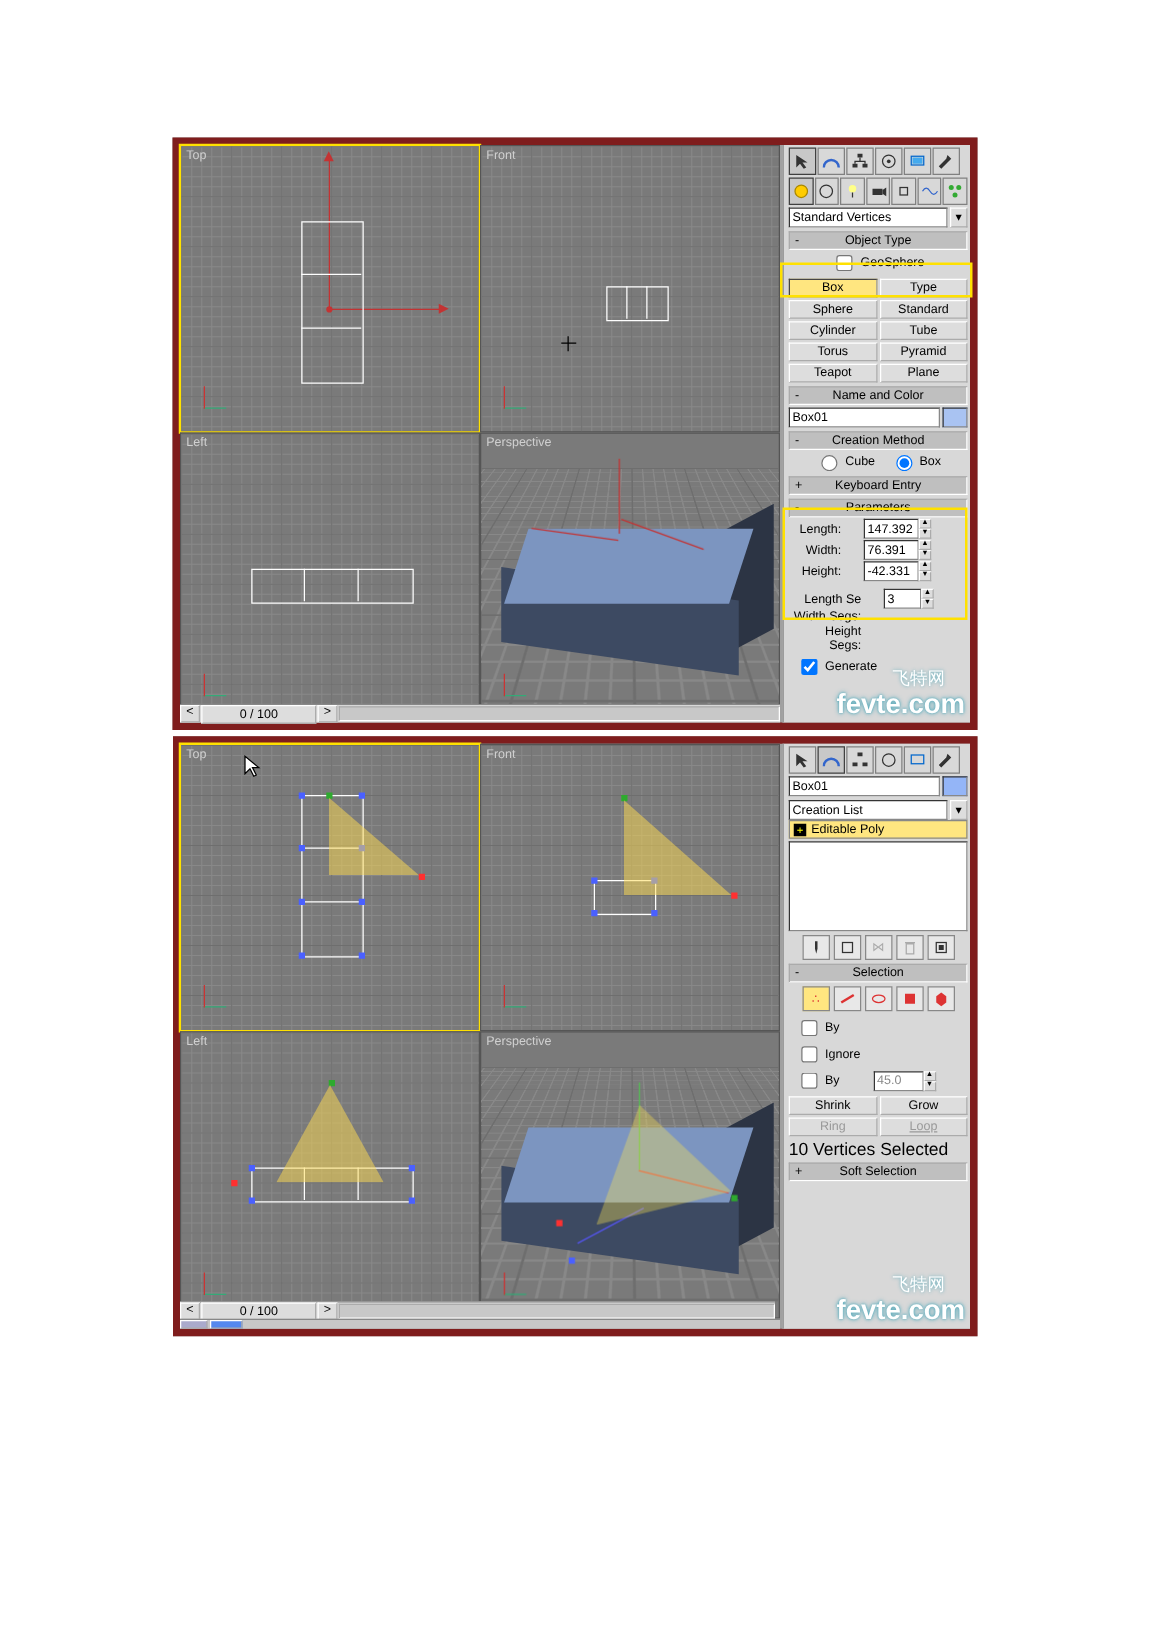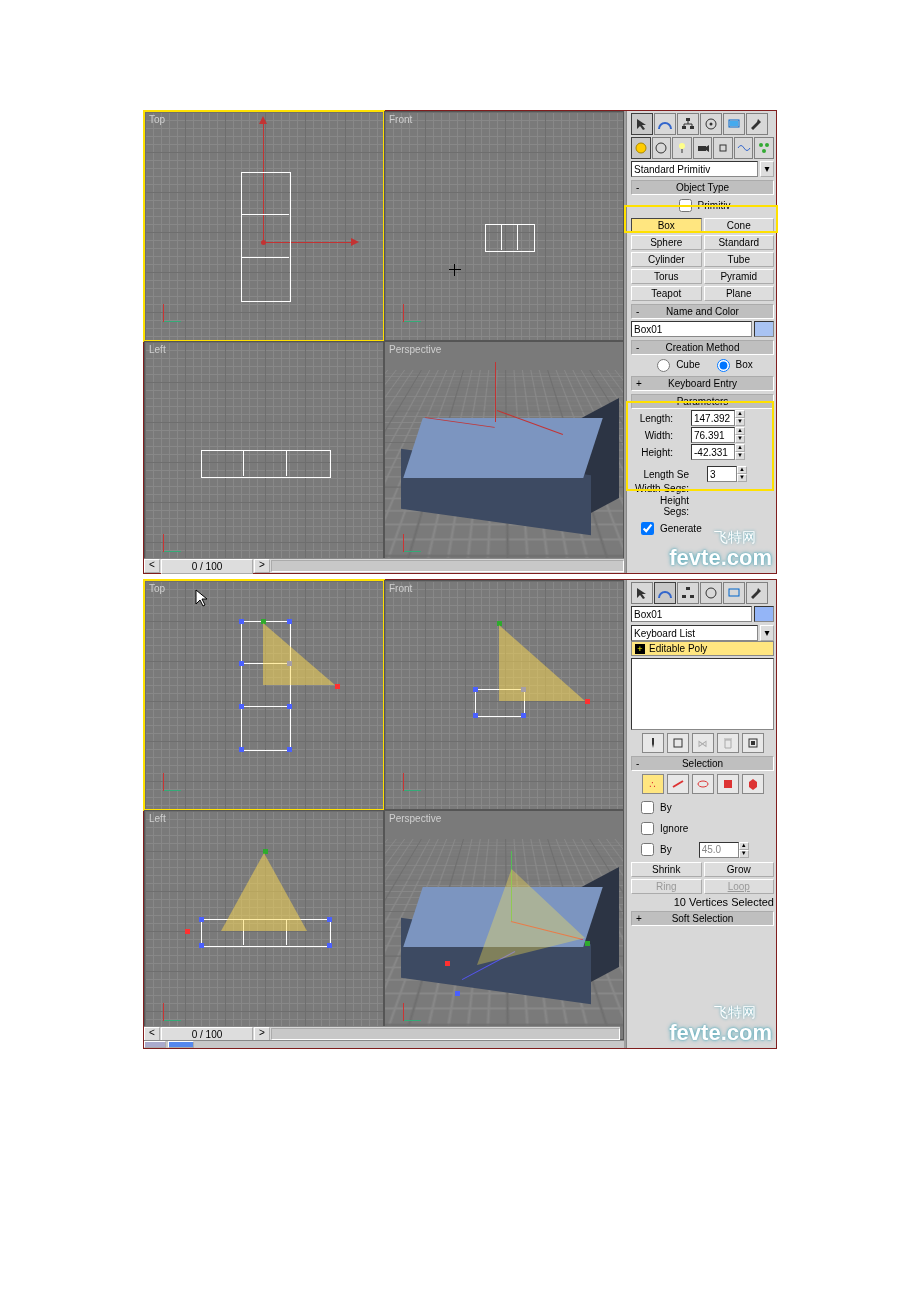--- a/index.html
+++ b/index.html
@@ -1,17 +1,17 @@
 <!DOCTYPE html>
 <html><head>
 <meta charset="utf-8">
 <style>
   body { margin:0; background:#fff; font-family:Tahoma,Arial,sans-serif; font-size:10px; color:#000; }
   .page { width:920px; margin:0 auto; }
-  .shot { position:relative; margin:0 auto; background:#a0a0a0; border:1px solid #7f1d1d; }
+  .shot { position:relative; margin:0 auto; background:#a0a0a0; border:6px solid #7f1d1d; }
   .shot1 { width:632px; height:462px; margin-top:110px; }
   .shot2 { width:632px; height:468px; margin-top:5px; }
   .viewports { position:absolute; left:0; top:0; display:grid; grid-template-columns:1fr 1fr; grid-template-rows:1fr 1fr; }
   .s1vp { width:480px; height:460px; }
   .s2vp { width:480px; height:460px; }
   .vp { position:relative; background:#7a7a7a; border:1px solid #555; overflow:hidden; }
   .vp.active { outline:2px solid #ffe100; outline-offset:-1px; }
   .vp-label { position:absolute; left:4px; top:2px; color:#d0d0d0; font-size:10px; }
   .grid { position:absolute; inset:0;
     background-image:
@@ -234,33 +234,33 @@
             <svg class="icon">
               <circle cx="4" cy="4" r="2" fill="#3a3"></circle>
               <circle cx="10" cy="4" r="2" fill="#3a3"></circle>
               <circle cx="7" cy="10" r="2" fill="#3a3"></circle>
             </svg>
           </div>
     </div>
 
     <div style="display:flex;gap:2px;margin-top:2px;">
       <div class="input-sunken" style="flex:1;">
-            <span>Standard Primitiv</span>
+            <span>Standard Vertices</span>
           </div>
       <div class="btn" style="width:12px;">▾</div>
     </div>
 
     <div class="rollout-title"><span class="sign">-</span><span>Object Type</span></div>
     <div class="checkbox-row">
           <input type="checkbox" style="">
-          <span>Primitiv</span>
+          <span>GeoSphere</span>
         </div>
     <div class="grid2">
       <div class="btn sel">Box</div>
-      <div class="btn">Cone</div>
+      <div class="btn">Type</div>
       <div class="btn">Sphere</div>
       <div class="btn">Standard</div>
       <div class="btn">Cylinder</div>
       <div class="btn">Tube</div>
       <div class="btn">Torus</div>
       <div class="btn">Pyramid</div>
       <div class="btn">Teapot</div>
       <div class="btn">Plane</div>
     </div>
 
@@ -492,21 +492,21 @@
     </div>
 
     <div style="display:flex;gap:2px;margin-top:2px;">
       <div class="input-sunken" style="flex:1;">
             <span>Box01</span>
           </div>
       <div class="color-swatch" style="background:#94b5f7;"></div>
     </div>
     <div style="display:flex;gap:2px;margin-top:3px;">
       <div class="input-sunken" style="flex:1;">
-            <span>Keyboard List</span>
+            <span>Creation List</span>
           </div>
       <div class="btn" style="width:12px;">▾</div>
     </div>
 
     <div class="stack-item">
       <span style="width:10px;height:10px;background:#000;color:#ff0;display:inline-flex;align-items:center;justify-content:center;font-size:9px;">+</span>
       <span>Editable Poly</span>
     </div>
     <div class="stack-box"></div>
     <div class="sel-row">
@@ -580,21 +580,21 @@
               <div>▼</div>
             </div>
           </div>
     </div>
     <div class="grid2" style="margin-top:2px;">
       <div class="btn">Shrink</div>
       <div class="btn">Grow</div>
       <div class="btn" style="color:#999;">Ring</div>
       <div class="btn" style="color:#999;text-decoration:underline;">Loop</div>
     </div>
-    <div style="text-align:right;font-size:11px;margin-top:2px;">10 Vertices Selected</div>
+    <div style="text-align:left;font-size:14px;margin-top:2px;">10 Vertices Selected</div>
 
     <div class="rollout-title"><span class="sign">+</span><span>Soft Selection</span></div>
   </div>
 
   <div class="wm-cn">飞特网</div>
   <div class="watermark">fevte.com</div>
 </div>
 
 </div>
 

